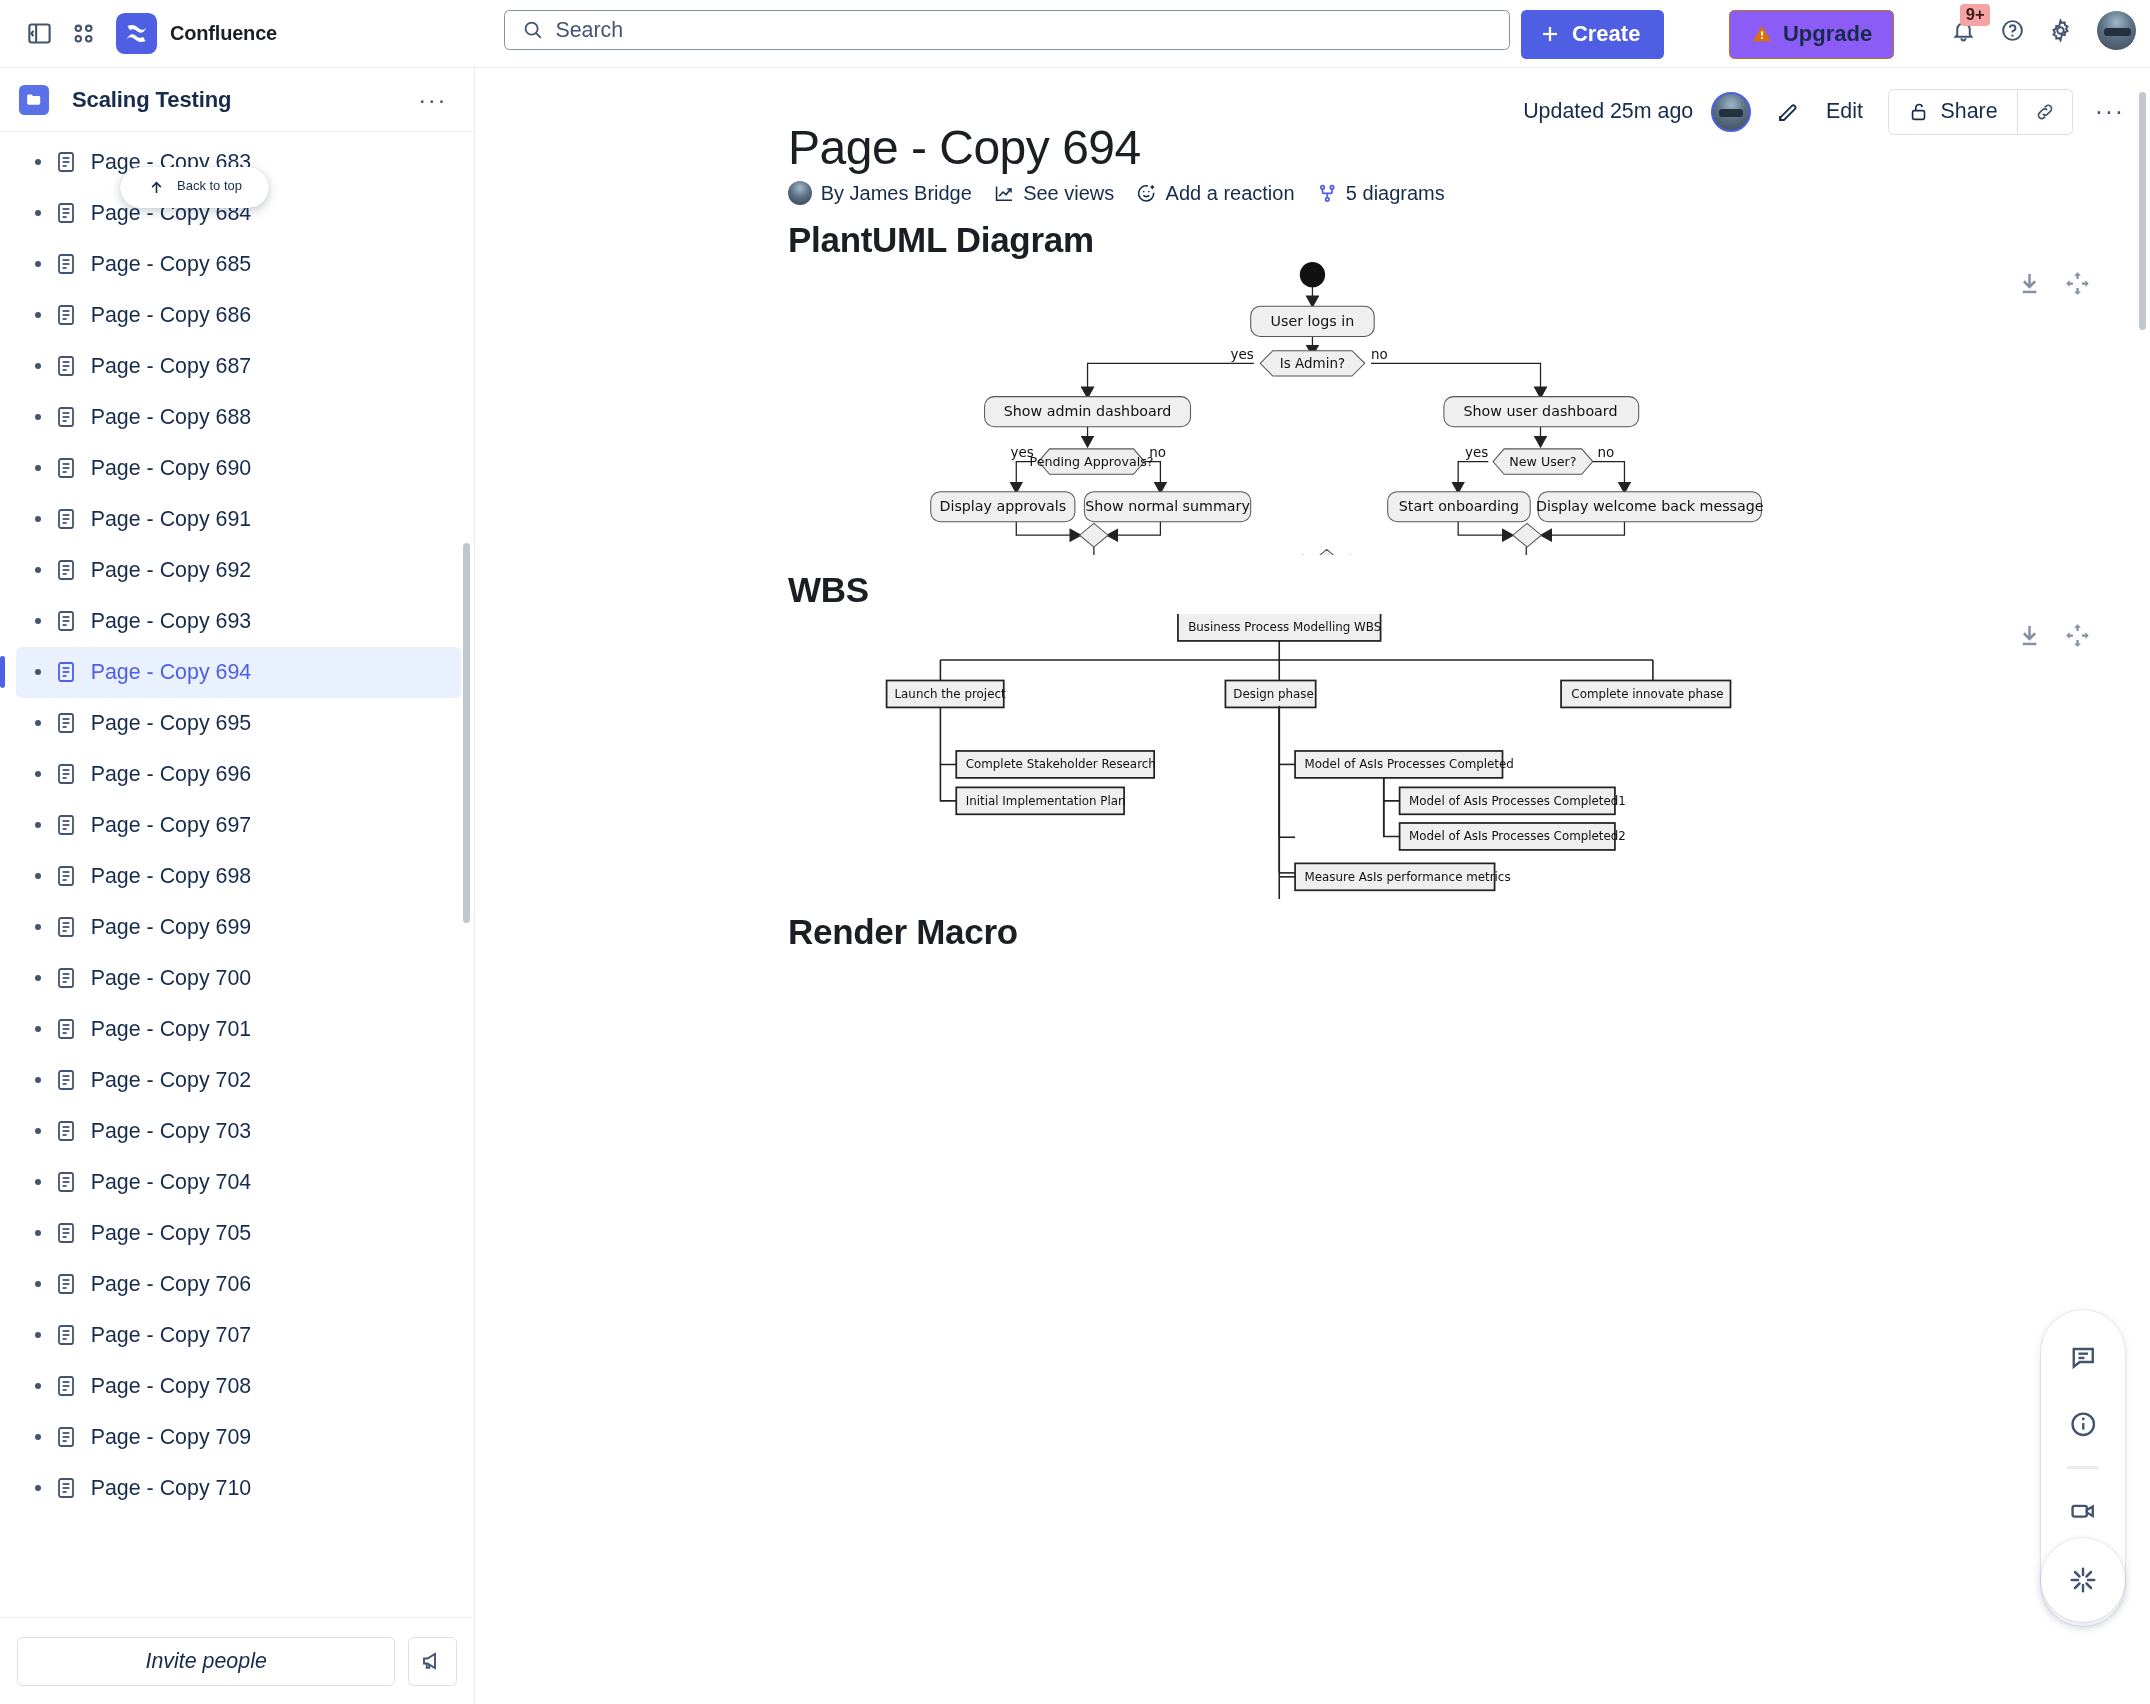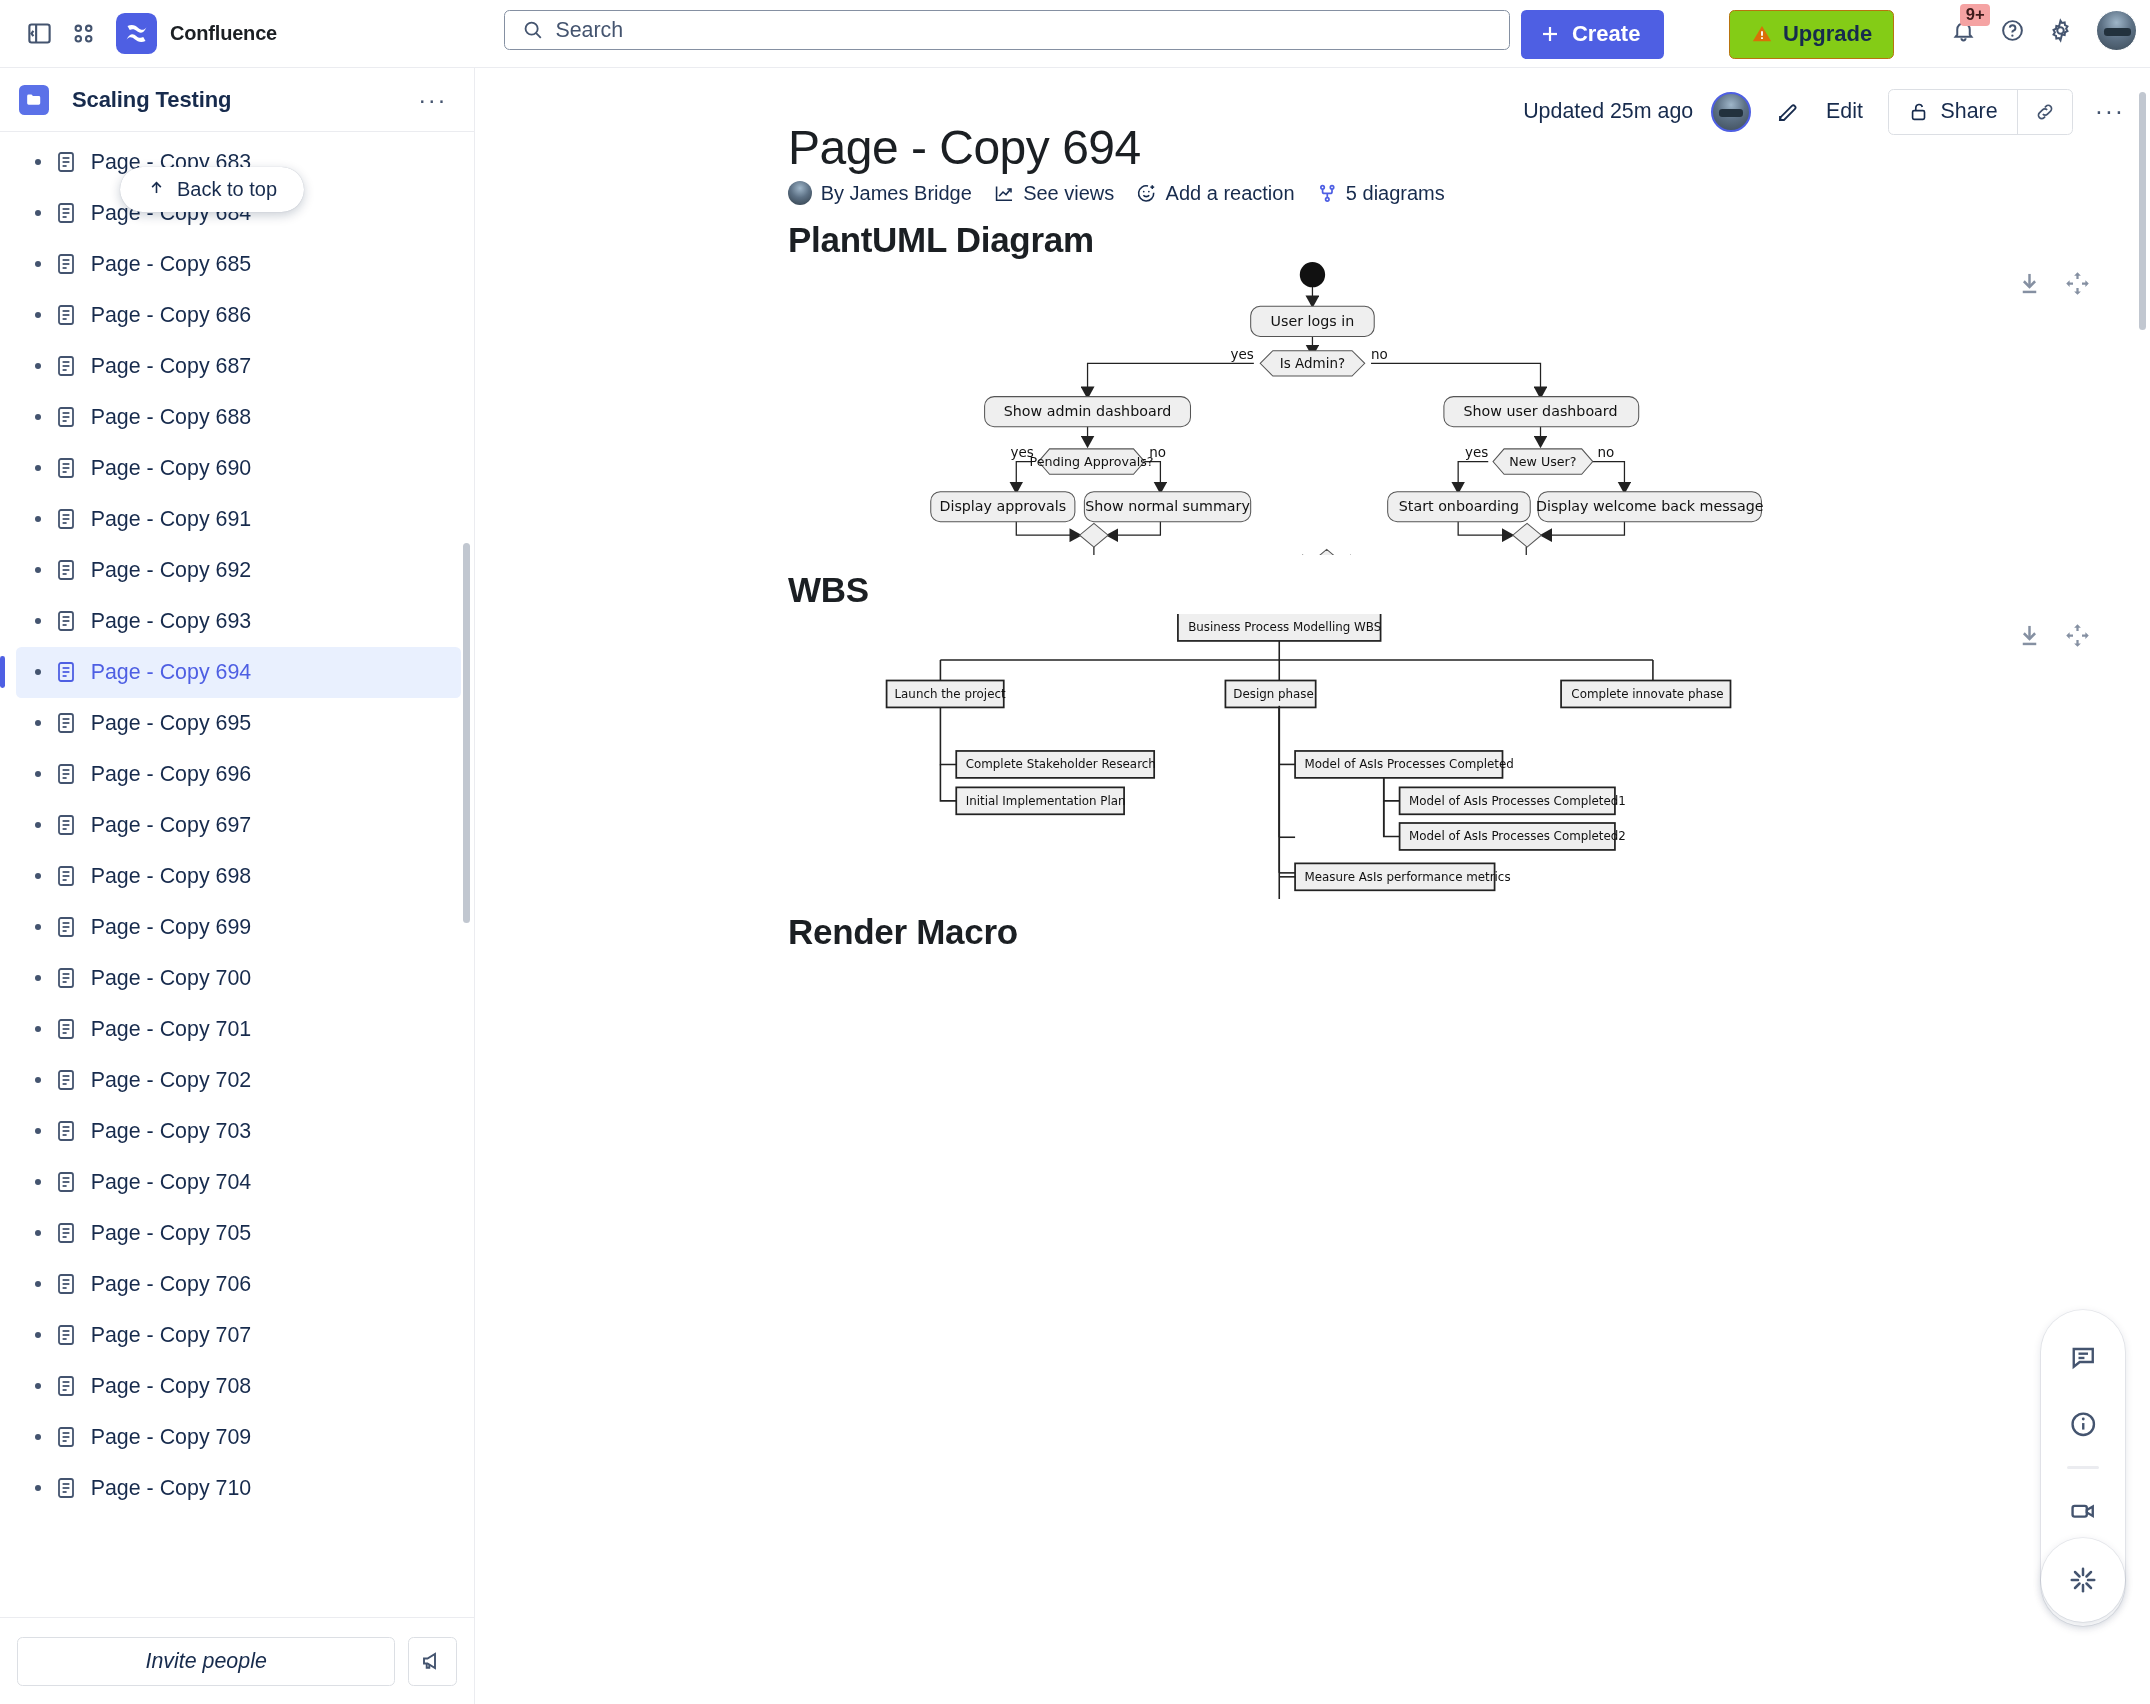--- a/index.html
+++ b/index.html
@@ -39,21 +39,21 @@
   #search-input::placeholder { color: #44546F; }
 
   #create-btn {
     position: absolute; left: 1521px; top: 9.5px; height: 49px; padding: 0 24px 0 17.4px;
     background: #4E5FE3; color: #fff; border: none; border-radius: 5.5px;
     display: flex; align-items: center; gap: 9.5px; cursor: pointer;
     font-family: "Liberation Sans", sans-serif; font-size: 22px; font-weight: 600;
   }
   #upgrade-btn {
     position: absolute; left: 1729px; top: 9.5px; height: 49px; padding: 0 20.6px;
-    background: #84cc16; border: 1.4px solid #B8740E; border-radius: 5.5px;
+    background: #8b5cf6; border: 1.4px solid #B8740E; border-radius: 5.5px;
     display: flex; align-items: center; gap: 10.3px; cursor: pointer;
     font-family: "Liberation Sans", sans-serif; font-size: 22px; font-weight: 600; color: #172B4D;
   }
   #tb-right { position: absolute; right: 14.3px; top: 8.7px; display: flex; align-items: center; gap: 4.8px; }
   #notif-wrap { position: relative; }
   #notif-badge {
     position: absolute; top: -4.8px; right: -4.8px; background: #F5A3A3; color: #3C1B1B;
     font-size: 16.6px; font-weight: 600; border-radius: 4px; padding: 0.8px 5.5px; line-height: 20.6px;
   }
   #avatar-top {
@@ -90,21 +90,21 @@
   .page-item.active .doc-ico { color: #4E5FE3; }
   .page-item.active::before {
     content: ""; position: absolute; left: -16px; top: 9.5px; width: 4.8px; height: 32px;
     border-radius: 2.4px; background: #4E5FE3;
   }
   #back-to-top {
     position: absolute; left: 120px; top: 35px; z-index: 5;
     background: #fff; border-radius: 32px; padding: 11px 27px;
     box-shadow: 0 3.2px 11px rgba(9,30,66,.22), 0 0 0.8px rgba(9,30,66,.3);
     display: flex; gap: 11px; cursor: pointer;
-    font-size: 20px; color: #172B4D;
+    font-size: 13px; color: #172B4D;
   }
   #sb-scroll { position: absolute; right: 4px; top: 475px; width: 7.1px; height: 380px;
     border-radius: 4px; background: #C1C7D0; }
   #sb-footer {
     position: absolute; left: 0; bottom: 0; width: 474px; height: 87px;
     border-top: 0.8px solid #EBECF0; display: flex; align-items: center; gap: 12.7px; padding: 0 17.4px;
   }
   #invite-btn {
     flex: 1; height: 49px; border: 1.2px solid #DCDFE4; border-radius: 5.5px; background: #fff;
     font-family: "Liberation Sans", sans-serif; font-size: 21.4px; color: #172B4D; cursor: pointer; font-style: italic;

